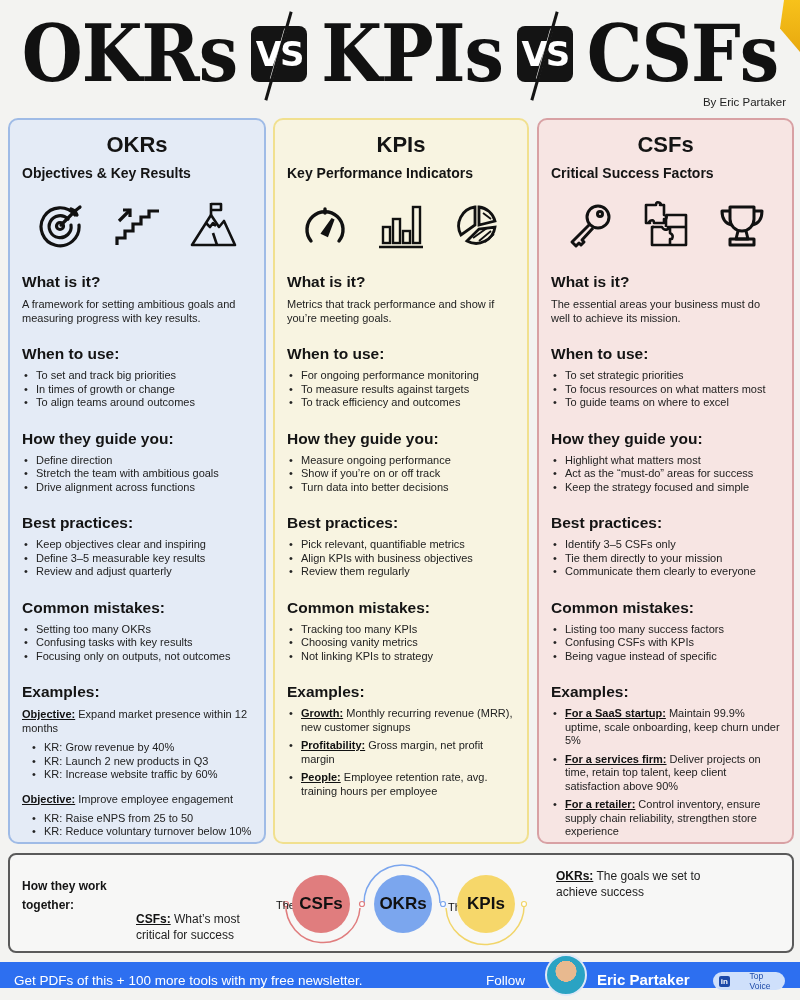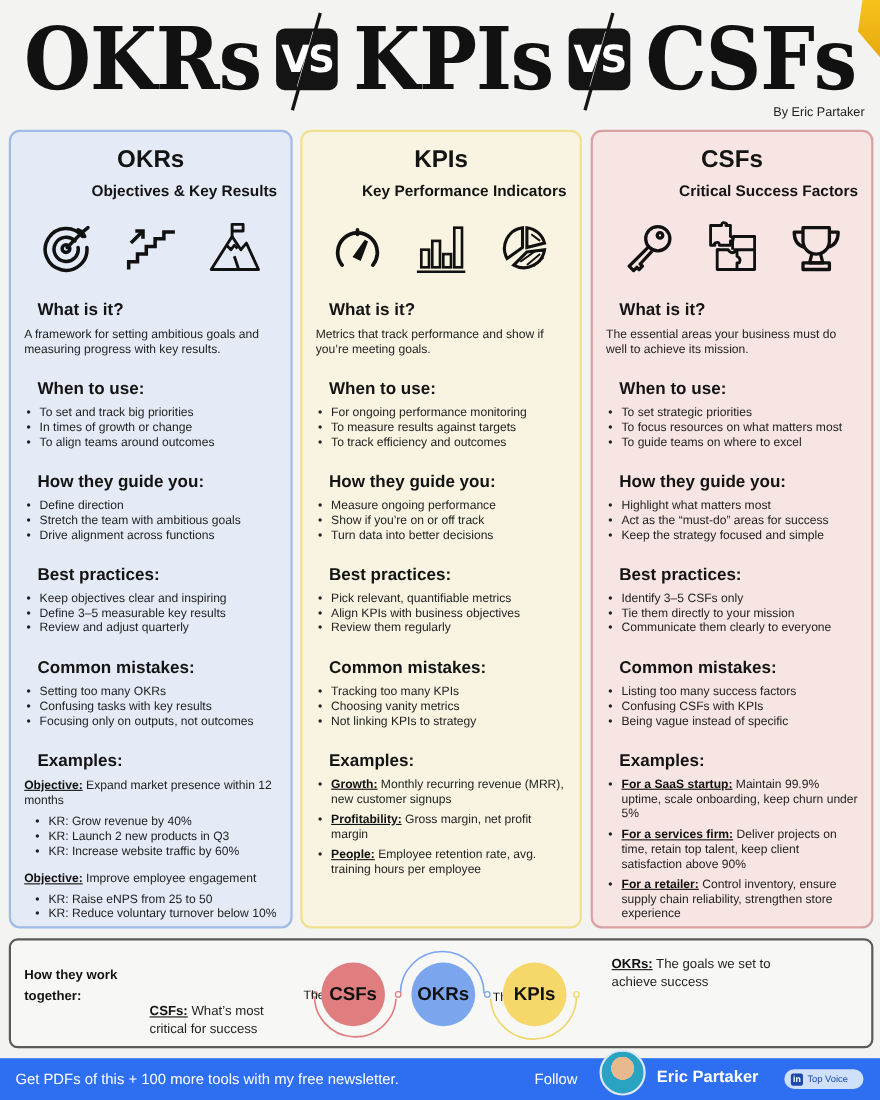--- a/index.html
+++ b/index.html
@@ -55,25 +55,25 @@
 
   .col {
     position: absolute; top: 118px; height: 726px; border-radius: 10px;
     border: 2px solid; padding: 0 12px;
   }
   .col-okr { left: 8px; width: 258px; background: #e4ebf6; border-color: #9fbbe6; }
   .col-kpi { left: 273px; width: 256px; background: #f8f4e1; border-color: #f1e08f; }
   .col-csf { left: 537px; width: 257px; background: #f7e5e3; border-color: #d8a1a4; }
 
   .col-title { text-align: center; font-weight: bold; font-size: 22px; margin-top: 12px; }
-  .col-subtitle { text-align: right; font-weight: bold; font-size: 14px; margin-top: 7px; }
+  .col-subtitle { text-align: left; font-weight: bold; font-size: 14px; margin-top: 7px; }
   .icons { display: flex; justify-content: center; gap: 28px; margin-top: 16px; height: 56px; align-items: center; }
   .icons svg { width: 48px; height: 48px; }
 
-  .sec-head { font-weight: bold; font-size: 15.5px; margin-top: 14px; margin-left: 12px; }
+  .sec-head { font-weight: bold; font-size: 15.5px; margin-top: 14px; }
   .sec-body { font-size: 11px; line-height: 14px; margin-top: 6px; color: #222; }
   ul.b { list-style: none; margin-top: 6px; }
   ul.b li { font-size: 11px; line-height: 13.5px; padding-left: 14px; position: relative; color: #222; }
   ul.b li::before { content: "•"; position: absolute; left: 2px; top: 0; font-size: 11px; }
   ul.ex li { margin-bottom: 5px; }
   .obj { font-size: 11px; line-height: 14px; margin-top: 6px; color: #222; }
   b { font-weight: bold; color: #111; text-decoration: underline; }
 
   .together {
     position: absolute; left: 8px; top: 853px; width: 786px; height: 100px;
@@ -88,35 +88,35 @@
     position: absolute; width: 58px; height: 58px; border-radius: 50%;
     display: flex; align-items: center; justify-content: center;
     font-weight: bold; font-size: 17px; color: #111;
   }
   .c-csf { left: 20px; top: 22px; background: #e07d7e; }
   .c-okr { left: 102px; top: 22px; background: #7ba6ee; }
   .c-kpi { left: 185px; top: 22px; background: #f6d76a; }
   .dlabel { position: absolute; font-size: 11px; color: #111; margin-top: 40px; }
 
   .footer {
-    position: absolute; left: 0; top: 962px; width: 800px; height: 38px;
+    position: absolute; left: 0; top: 962px; width: 800px; height: 26px;
     background: #2d6ff0; color: #fff;
   }
   .ft-text { position: absolute; left: 14px; top: 11px; font-size: 13.5px; }
   .ft-follow { position: absolute; left: 486px; top: 11px; font-size: 13.5px; }
   .avatar {
     position: absolute; left: 545px; top: -8px; width: 42px; height: 42px; border-radius: 50%;
     background: radial-gradient(circle at 50% 40%, #e8b98f 0 35%, #2aa3c3 36% 100%);
     border: 2px solid #dfe8f7;
   }
   .ft-name { position: absolute; left: 597px; top: 9px; font-size: 15px; font-weight: bold; }
   .badge {
     position: absolute; left: 713px; top: 10px; height: 18px; width: 72px;
     border-radius: 9px; background: #cfe0fb; color: #1d4aa8;
-    font-size: 8.5px; display: flex; align-items: center; gap: 4px; padding-left: 6px;
+    font-size: 8.5px; display: flex; align-items: center; gap: 20px; padding-left: 6px;
   }
   .in-icon { width: 11px; height: 11px; background: #1d4aa8; color: #fff; font-size: 8px; font-weight: bold; border-radius: 2px; display: flex; align-items: center; justify-content: center; }
 </style>
 </head>
 <body>
 
 <div class="title-bar">
   <div class="ribbon"></div>
   <div class="title-row">
     <span class="title-word">OKRs</span>

